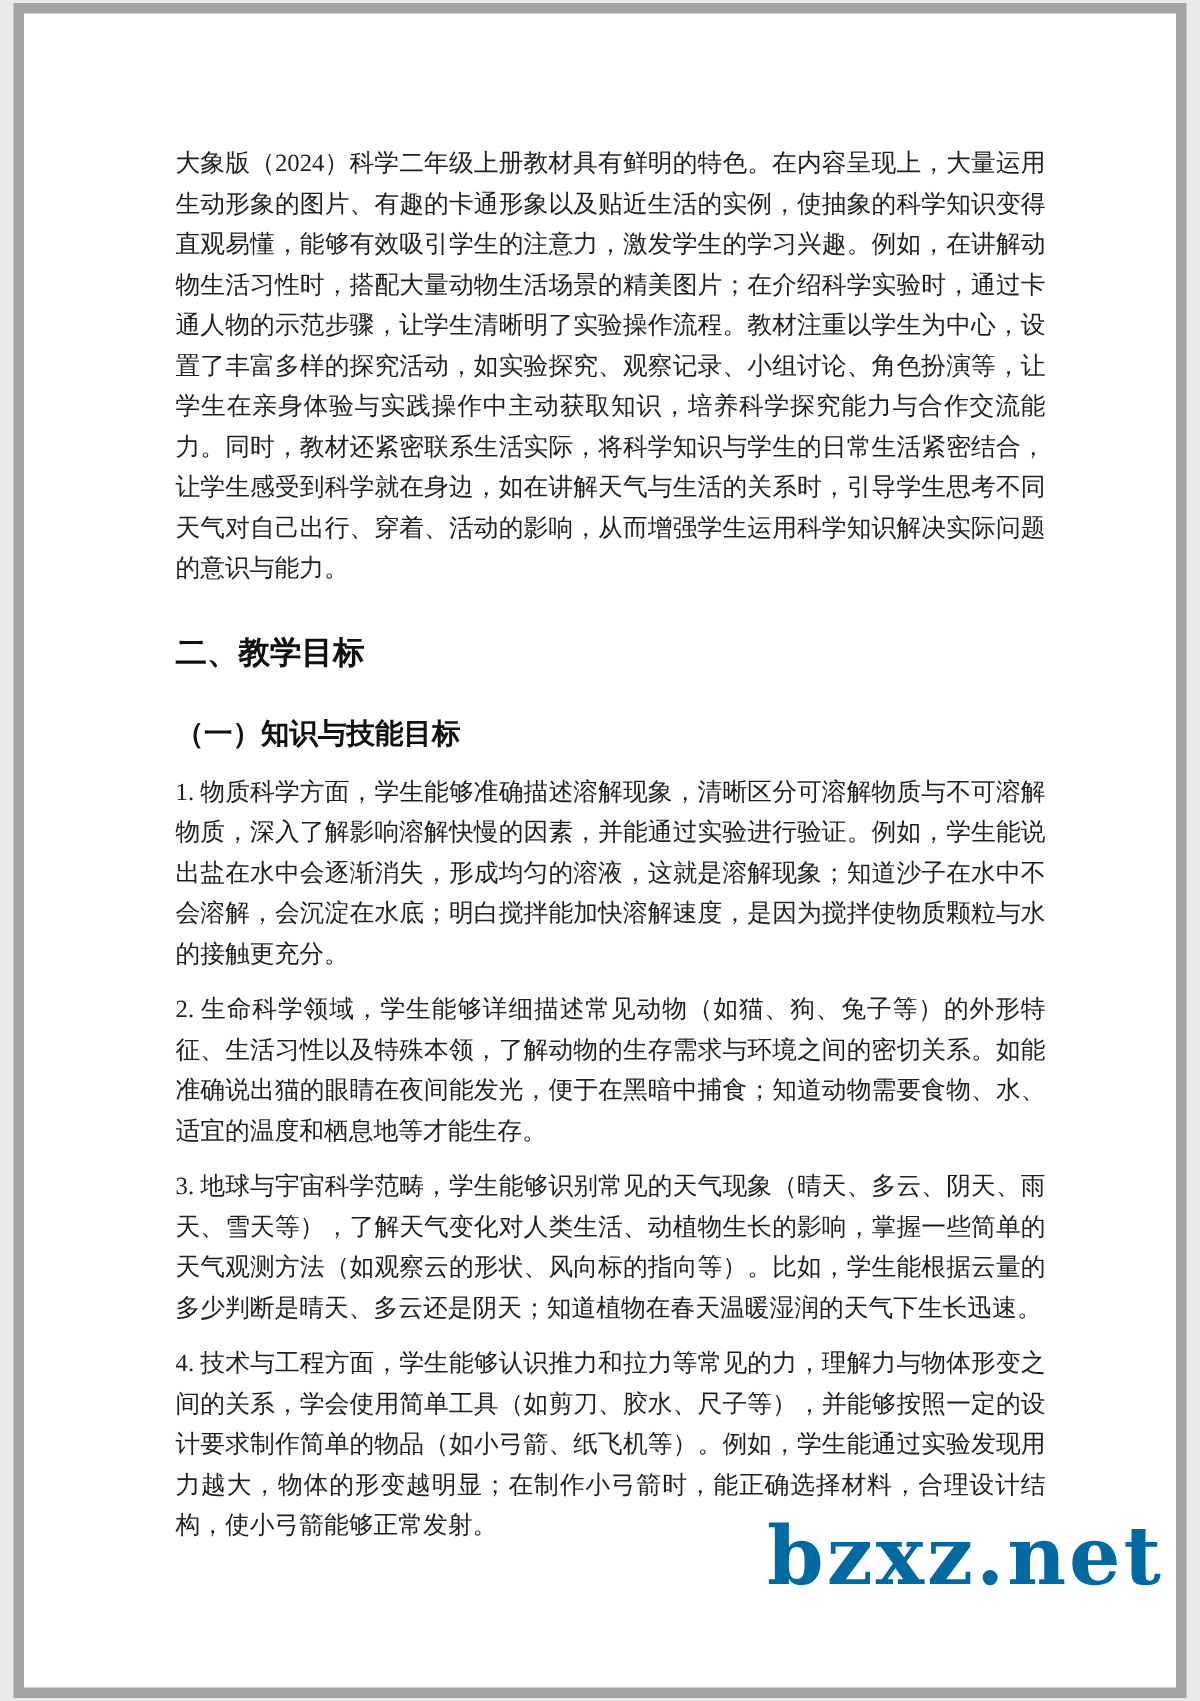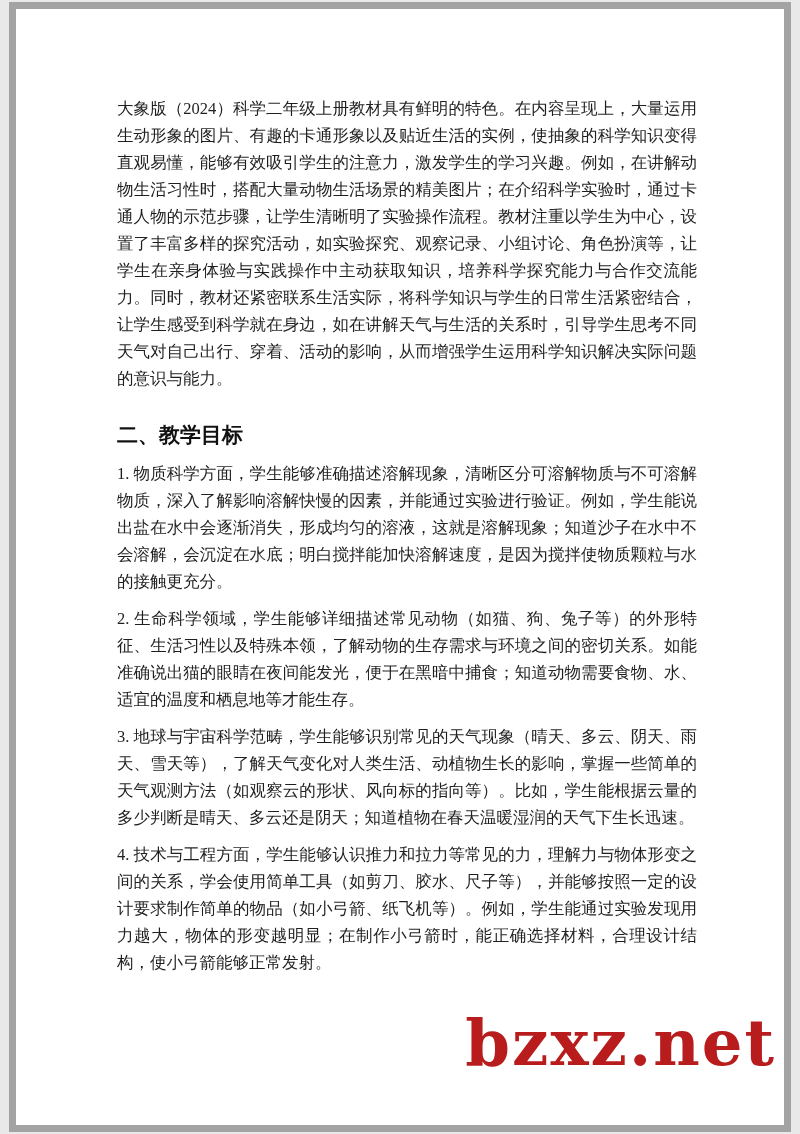--- a/index.html
+++ b/index.html
@@ -56,37 +56,38 @@
     line-height: 28px;
     font-weight: bold;
     color: #111111;
     text-align: left;
   }
   .watermark {
     position: absolute;
     top: 996px;
     right: 8px;
     font-family: "DejaVu Serif", "Liberation Serif", serif;
-    font-size: 64px;
+    font-size: 54px;
     font-weight: bold;
-    color: #b91c1c;
+    color: #0369a1;
     letter-spacing: 2px;
     user-select: none;
     pointer-events: none;
   }
 </style>
 </head>
 <body>
 
 <div class="page">
   <div class="content">
     <p class="body-para">大象版（2024）科学二年级上册教材具有鲜明的特色。在内容呈现上，大量运用生动形象的图片、有趣的卡通形象以及贴近生活的实例，使抽象的科学知识变得直观易懂，能够有效吸引学生的注意力，激发学生的学习兴趣。例如，在讲解动物生活习性时，搭配大量动物生活场景的精美图片；在介绍科学实验时，通过卡通人物的示范步骤，让学生清晰明了实验操作流程。教材注重以学生为中心，设置了丰富多样的探究活动，如实验探究、观察记录、小组讨论、角色扮演等，让学生在亲身体验与实践操作中主动获取知识，培养科学探究能力与合作交流能力。同时，教材还紧密联系生活实际，将科学知识与学生的日常生活紧密结合，让学生感受到科学就在身边，如在讲解天气与生活的关系时，引导学生思考不同天气对自己出行、穿着、活动的影响，从而增强学生运用科学知识解决实际问题的意识与能力。</p>
 
     <h2 class="h-section">二、教学目标</h2>
 
+    <h3 class="h-sub">（一）知识与技能目标</h3>
 
     <p class="body-para item">1. 物质科学方面，学生能够准确描述溶解现象，清晰区分可溶解物质与不可溶解物质，深入了解影响溶解快慢的因素，并能通过实验进行验证。例如，学生能说出盐在水中会逐渐消失，形成均匀的溶液，这就是溶解现象；知道沙子在水中不会溶解，会沉淀在水底；明白搅拌能加快溶解速度，是因为搅拌使物质颗粒与水的接触更充分。</p>
 
     <p class="body-para item">2. 生命科学领域，学生能够详细描述常见动物（如猫、狗、兔子等）的外形特征、生活习性以及特殊本领，了解动物的生存需求与环境之间的密切关系。如能准确说出猫的眼睛在夜间能发光，便于在黑暗中捕食；知道动物需要食物、水、适宜的温度和栖息地等才能生存。</p>
 
     <p class="body-para item">3. 地球与宇宙科学范畴，学生能够识别常见的天气现象（晴天、多云、阴天、雨天、雪天等），了解天气变化对人类生活、动植物生长的影响，掌握一些简单的天气观测方法（如观察云的形状、风向标的指向等）。比如，学生能根据云量的多少判断是晴天、多云还是阴天；知道植物在春天温暖湿润的天气下生长迅速。</p>
 
     <p class="body-para item">4. 技术与工程方面，学生能够认识推力和拉力等常见的力，理解力与物体形变之间的关系，学会使用简单工具（如剪刀、胶水、尺子等），并能够按照一定的设计要求制作简单的物品（如小弓箭、纸飞机等）。例如，学生能通过实验发现用力越大，物体的形变越明显；在制作小弓箭时，能正确选择材料，合理设计结构，使小弓箭能够正常发射。</p>
   </div>
 

